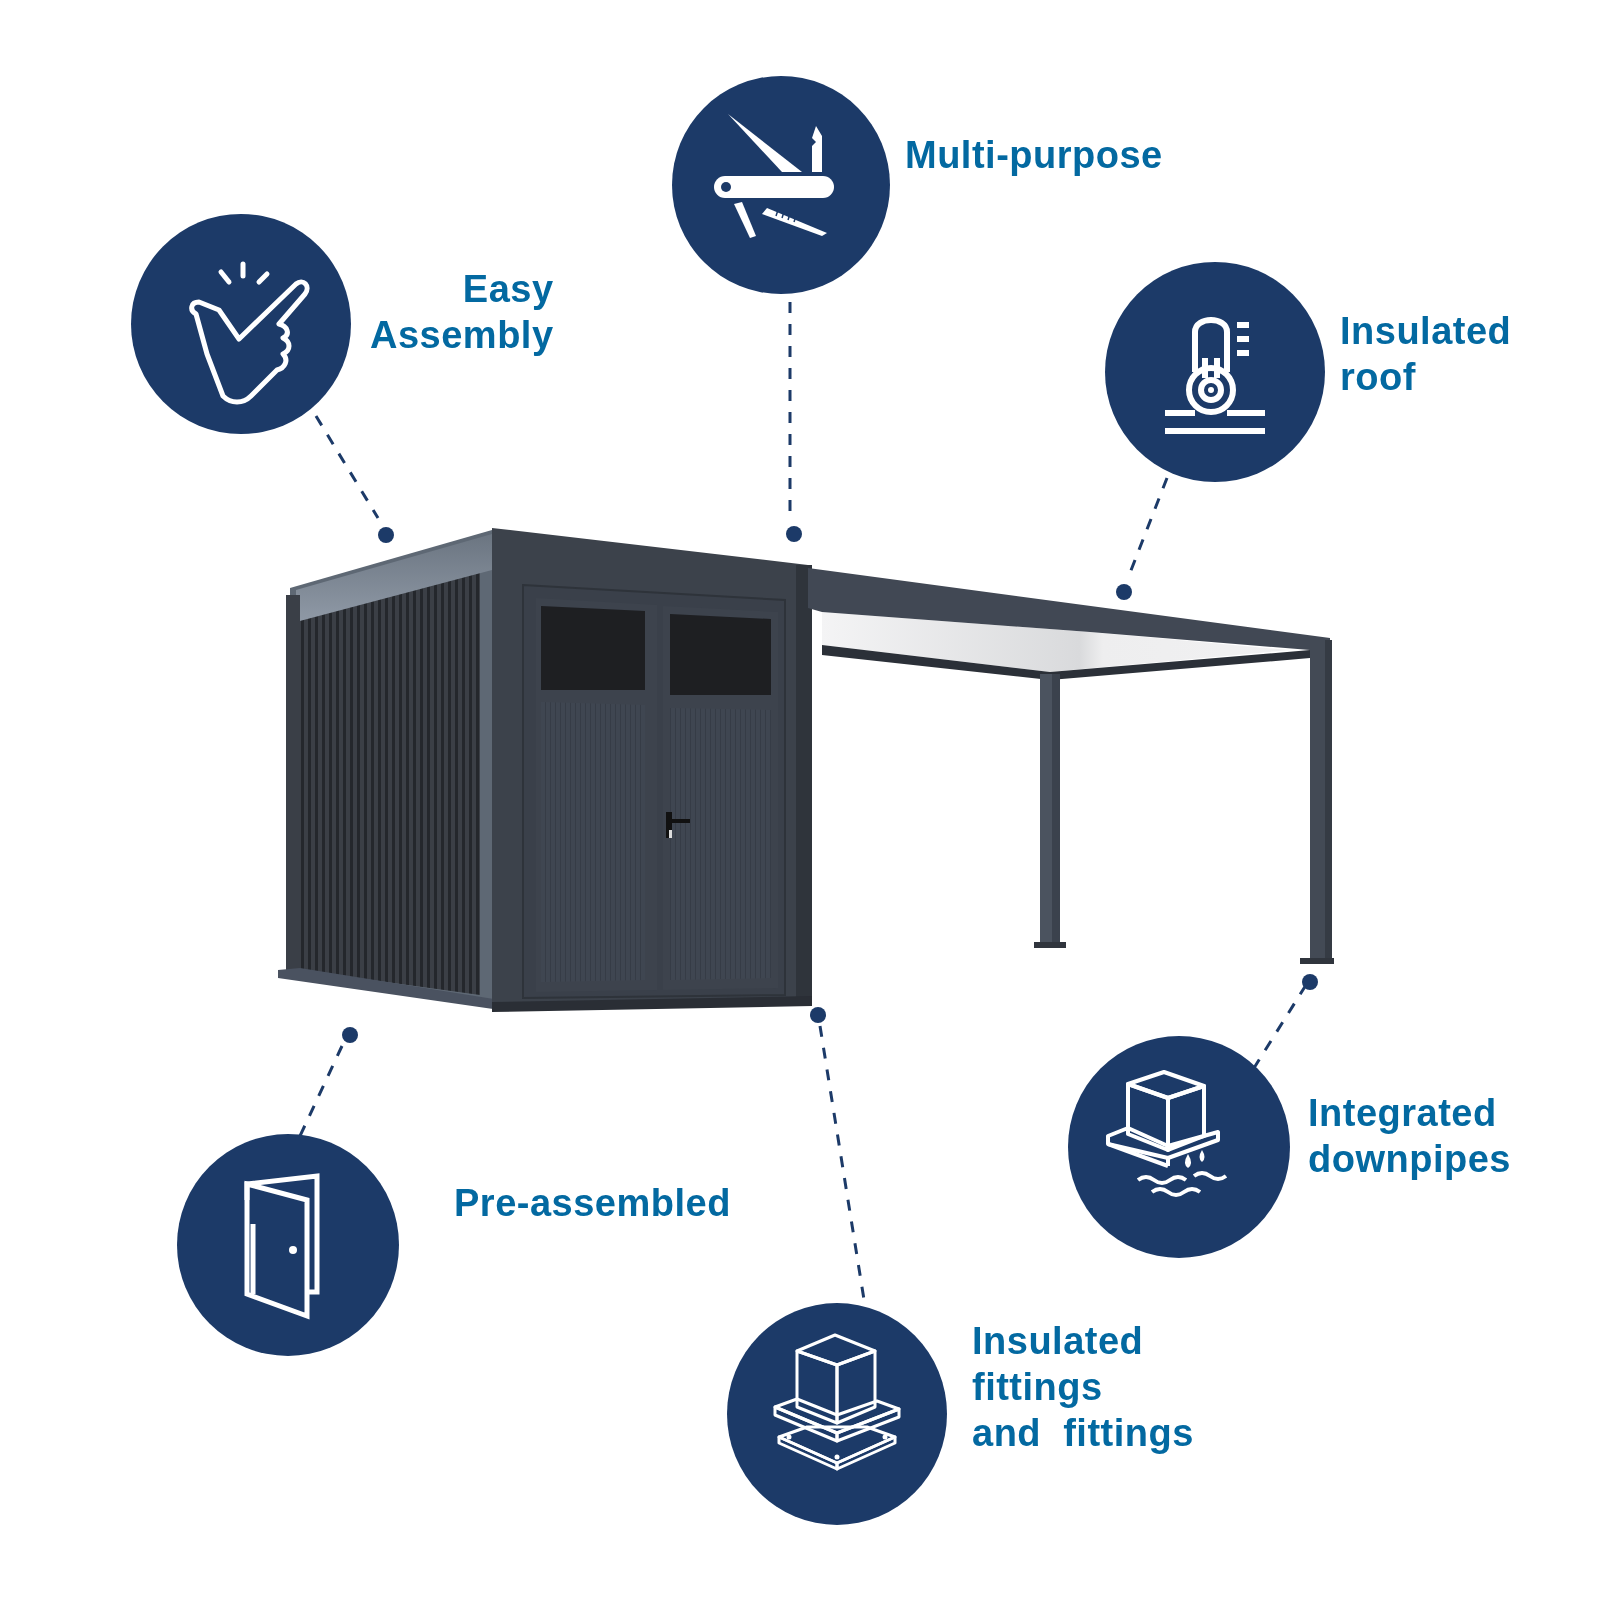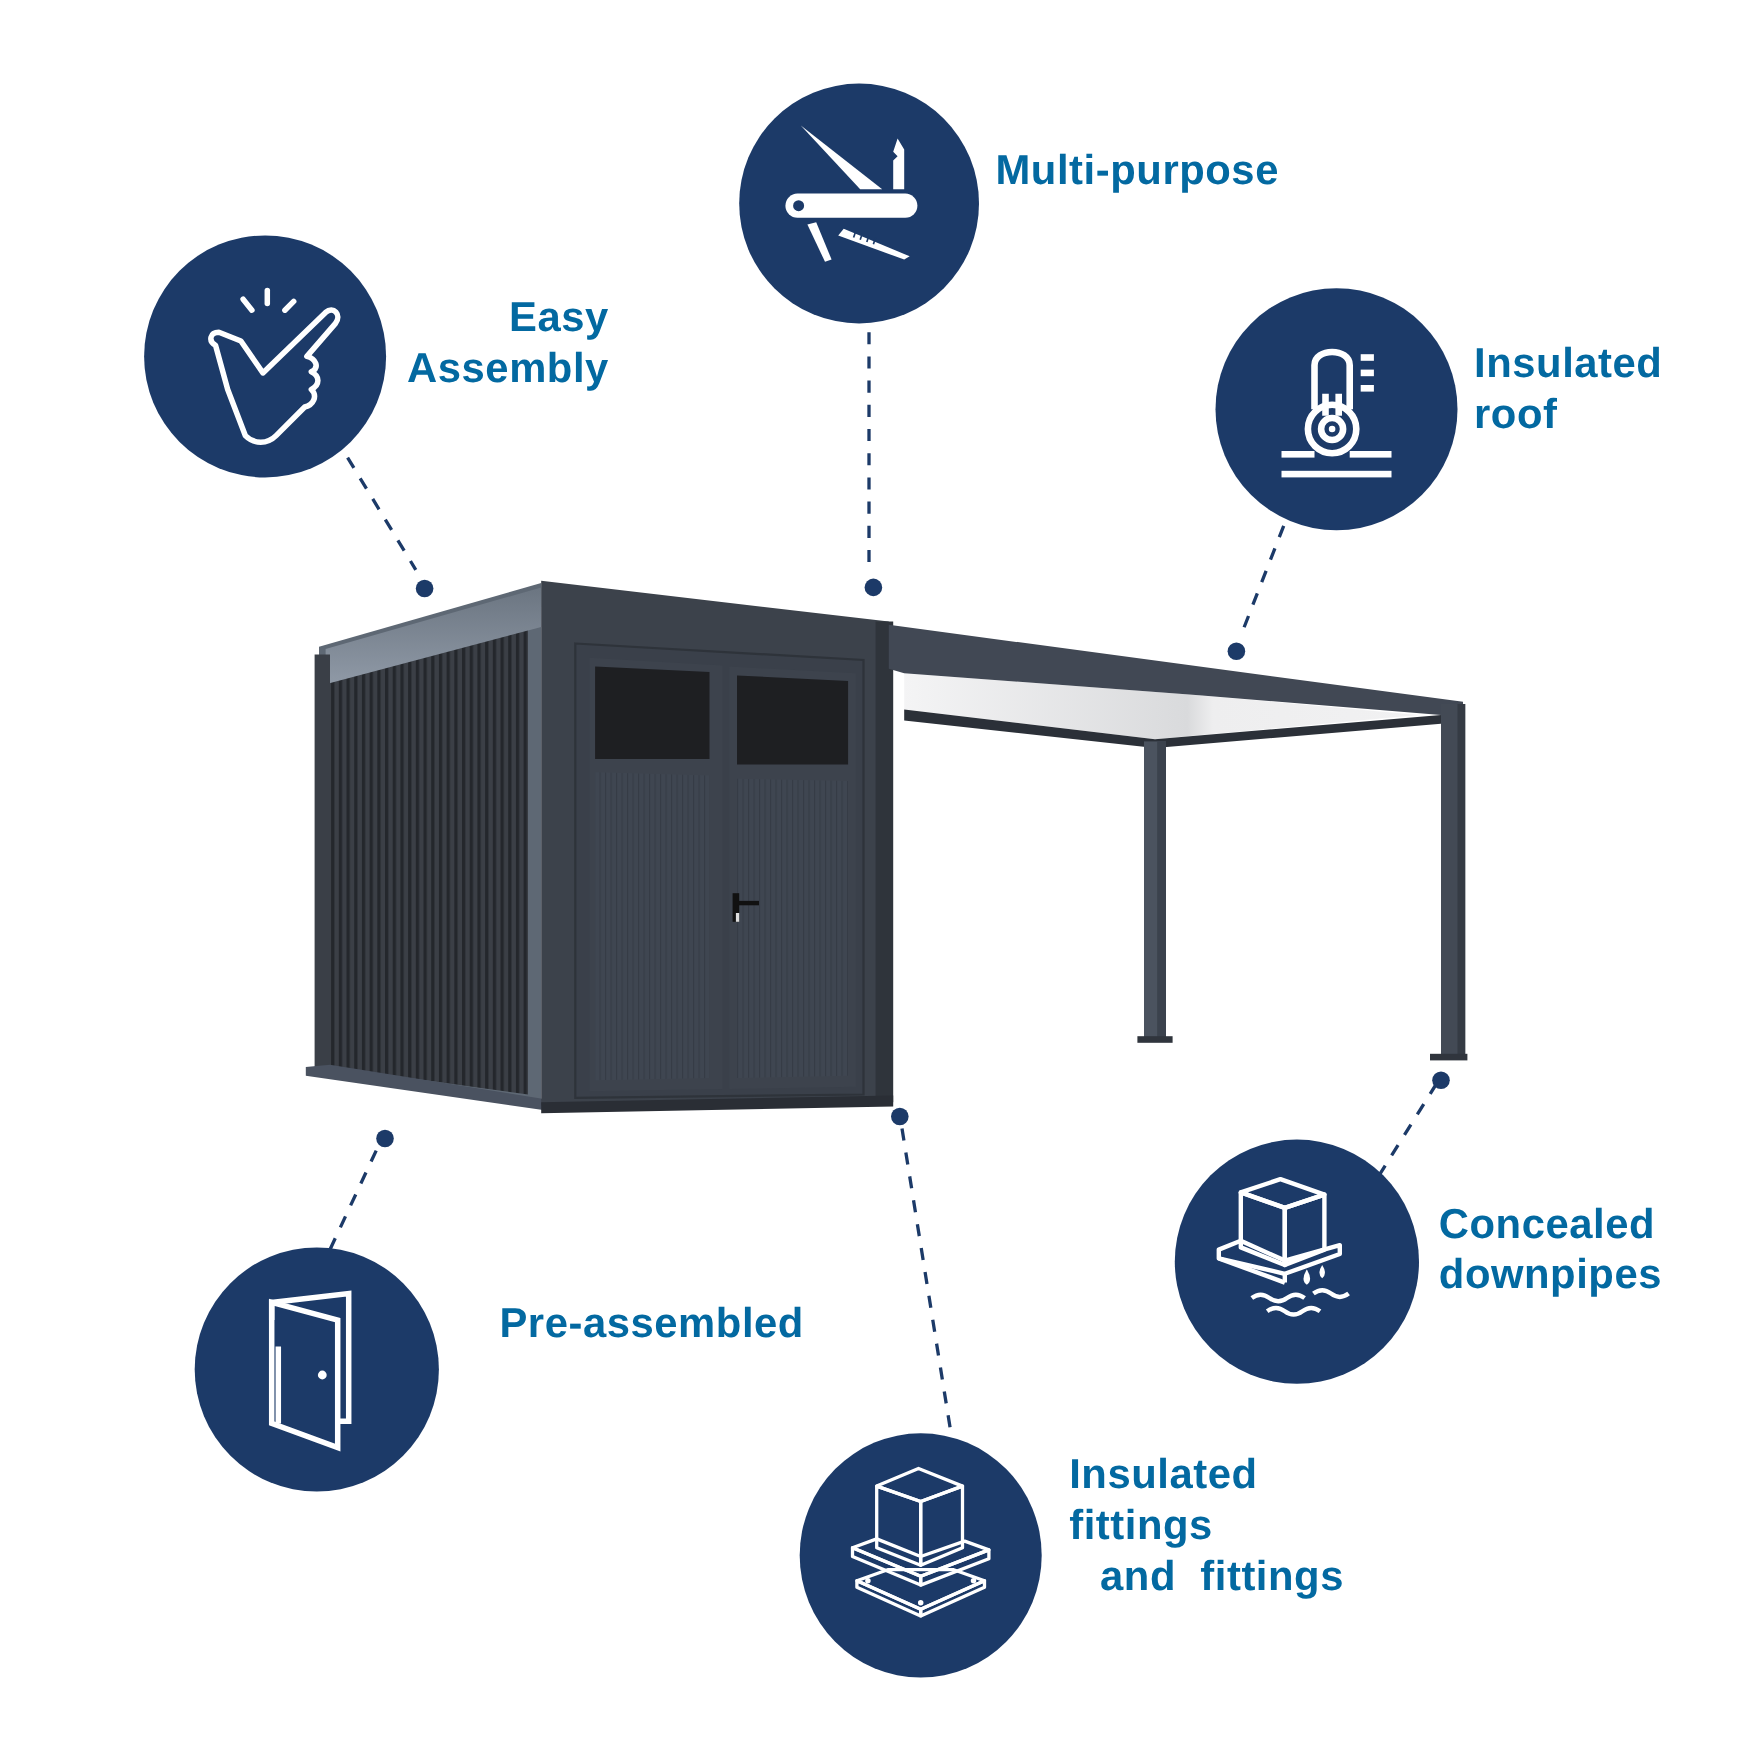--- a/index.html
+++ b/index.html
@@ -177,21 +177,21 @@
       <path d="M84,156 q8,-6 16,0 t16,0 t16,0"></path>
       <path d="M126,140 q8,-6 16,0 t16,0"></path>
     </g>
     <g fill="#fff">
       <path d="M120,118 q6,10 0,14 q-6,-4 0,-14 z"></path>
       <path d="M134,114 q5,8 0,12 q-5,-4 0,-12 z"></path>
     </g>
   </svg>
 </div>
 <div class="label" style="left:1308px;top:1090px;">
-  <span>Concealed</span>
+  <span>Integrated</span>
   <span>downpipes</span>
 </div>
 
 <div class="circle" style="left:727px;top:1303px;width:220px;height:222px;">
   <svg viewBox="0 0 220 222">
     <g stroke="#fff" stroke-width="3" fill="none" stroke-linejoin="round">
       <polygon points="70,48 108,32 148,48 110,62"></polygon>
       <polygon points="70,48 110,62 110,120 70,104"></polygon>
       <polygon points="110,62 148,48 148,104 110,120"></polygon>
       <polygon points="48,104 70,96 110,112 150,98 172,106 110,130"></polygon>
@@ -204,21 +204,21 @@
     <g fill="#fff">
       <circle cx="62" cy="134" r="2.5"></circle>
       <circle cx="158" cy="134" r="2.5"></circle>
       <circle cx="110" cy="154" r="2.5"></circle>
     </g>
   </svg>
 </div>
 <div class="label" style="left:972px;top:1318px;">
   <span>Insulated</span>
   <span>fittings</span>
-  <span style="white-space:pre;margin-left:28px;">and  fittings</span>
+  <span style="white-space:pre;">and  fittings</span>
 </div>
 
 <div class="circle" style="left:177px;top:1134px;width:222px;height:222px;">
   <svg viewBox="0 0 222 222">
     <g stroke="#fff" stroke-width="5" fill="none" stroke-linejoin="miter">
       <polyline points="70,66 70,50 140,42 140,158 130,158"></polyline>
       <polygon points="70,50 130,66 130,182 70,160"></polygon>
       <line x1="76" y1="90" x2="76" y2="160"></line>
     </g>
     <circle cx="116" cy="116" r="4" fill="#fff"></circle>

